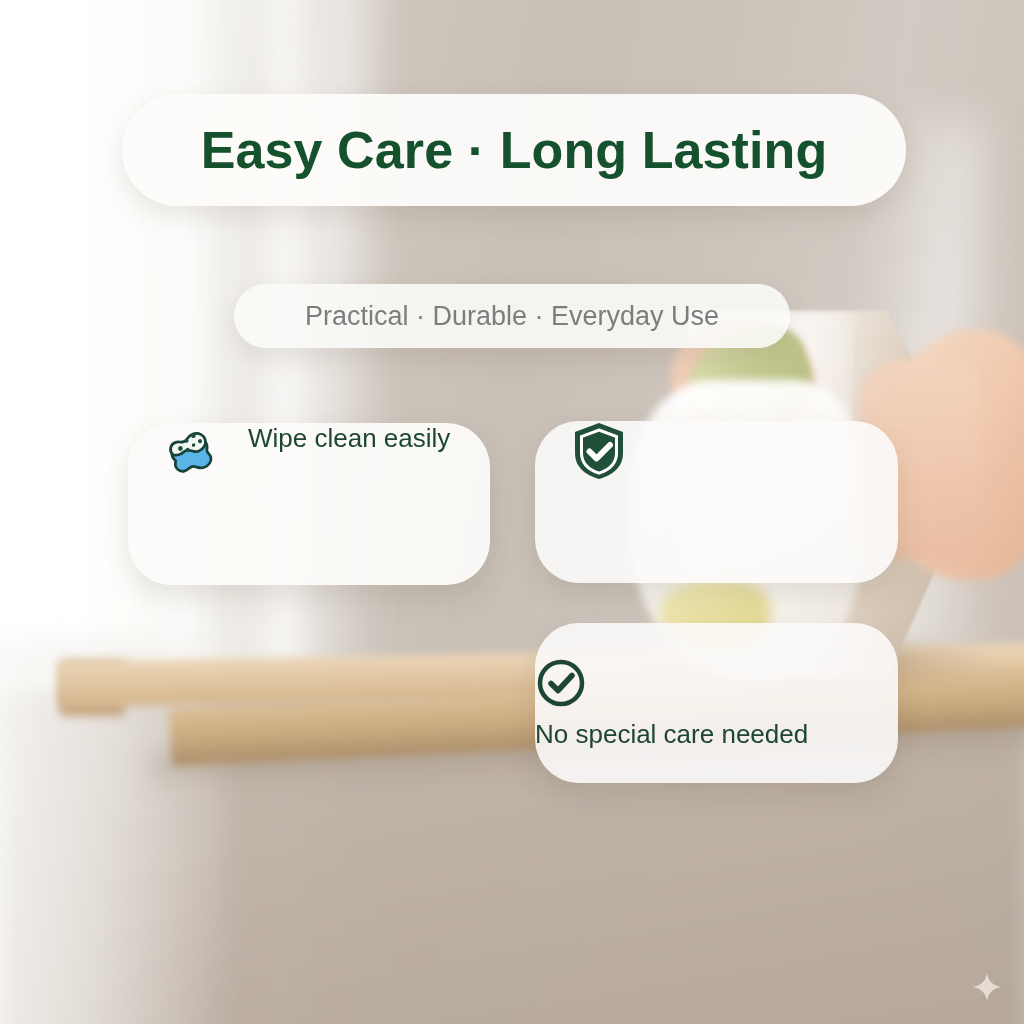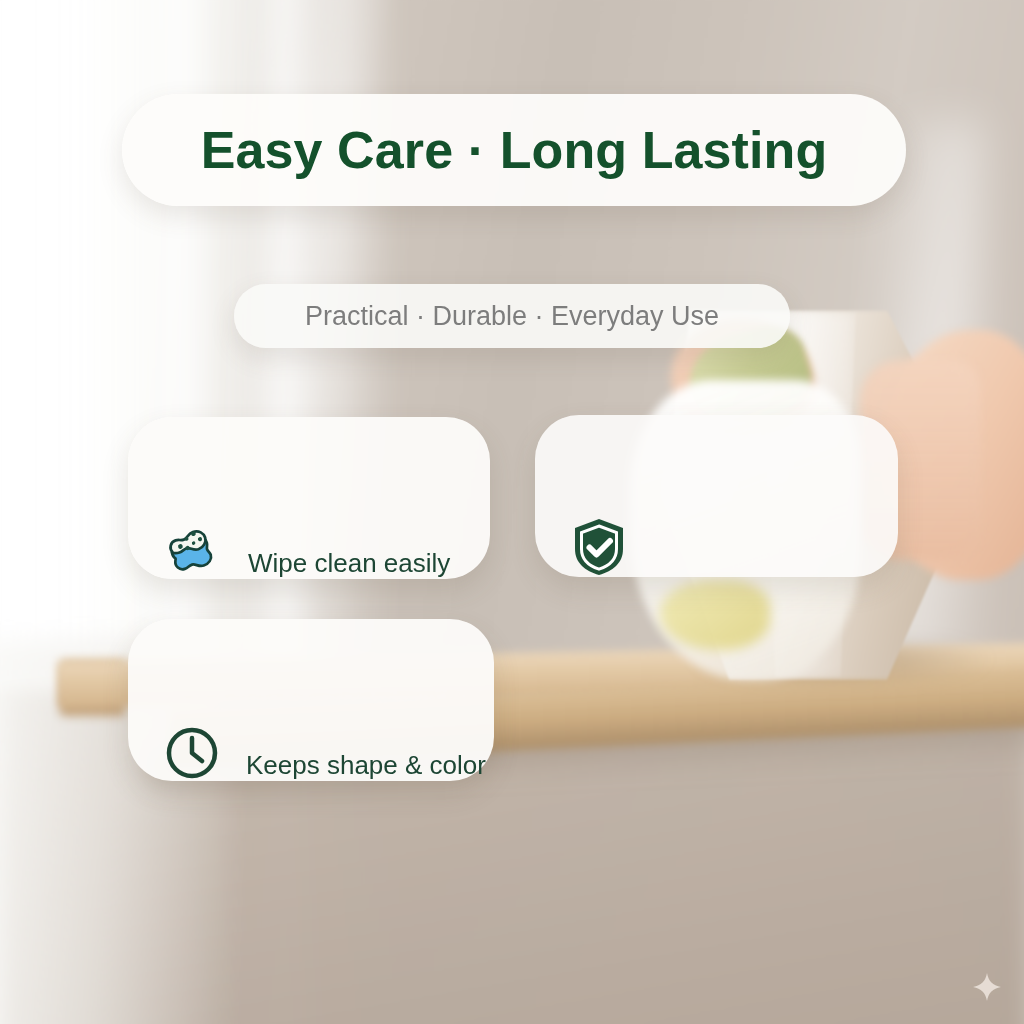--- a/index.html
+++ b/index.html
@@ -197,21 +197,21 @@
   }
   #subtitle-text {
     font-size:27px; color:#7d7d7d; white-space:nowrap;
   }
 
   
   .feature {
     position:absolute;
     border-radius:44px;
     box-shadow:0 12px 28px rgba(90,75,60,.14);
-    display:flex; align-items:flex-end;
+    display:flex; align-items:flex-start;margin-top:6px;
   }
   .feature .flabel {
     font-size:26px; color:#1d4634; white-space:nowrap;
   }
   .feature .ficon { flex:0 0 auto; display:flex; align-items:center; justify-content:center; }
 
   
   #card-wipe     { left:128px; top:417px; width:362px; height:162px;
                    background:rgba(252,251,249,.955); padding-left:36px; gap:26px; }
   #card-durable  { left:535px; top:415px; width:363px; height:162px;
@@ -299,30 +299,30 @@
   <div class="feature" id="card-durable">
     <span class="ficon">
       <svg width="56" height="60" viewBox="0 0 56 60" aria-hidden="true">
         <path d="M28 2 52 11v21c0 14-10 22-24 26C14 54 4 46 4 32V11L28 2z" fill="#205138"></path>
         <path d="M28 9 45.5 15.5V32c0 10.5-7.2 16.8-17.5 20.2C17.7 48.8 10.5 42.5 10.5 32V15.5L28 9z" fill="none" stroke="#ffffff" stroke-width="3"></path>
         <path d="M18.5 30.5 25.5 37.5 39 24" fill="none" stroke="#ffffff" stroke-width="6" stroke-linecap="round" stroke-linejoin="round"></path>
       </svg>
     </span>
   </div>
 
-  <div class="feature" id="card-keeps">
+
+  <div class="feature" id="card-nospecial">
     <span class="ficon">
-      <svg width="56" height="56" viewBox="0 0 56 56" aria-hidden="true">
-        <circle cx="28" cy="28" r="23" fill="none" stroke="#1d4634" stroke-width="4.5"></circle>
-        <path d="M28 13v15l10 8" fill="none" stroke="#1d4634" stroke-width="4.5" stroke-linecap="round" stroke-linejoin="round"></path>
+      <svg width="52" height="52" viewBox="0 0 52 52" aria-hidden="true">
+        <circle cx="26" cy="26" r="21" fill="none" stroke="#1d4634" stroke-width="4.5"></circle>
+        <path d="M16 26.5 23 33.5 37 18.5" fill="none" stroke="#1d4634" stroke-width="5.5" stroke-linecap="round" stroke-linejoin="round"></path>
       </svg>
     </span>
-    <span class="flabel">Keeps shape &amp; color</span>
-  </div>
-
+    <span class="flabel">No special care needed</span>
+  </div>
 
 
   <span id="sparkle">
     <svg width="30" height="30" viewBox="0 0 30 30" aria-hidden="true">
       <path d="M15 1 C16.6 9.4 20.6 13.4 29 15 C20.6 16.6 16.6 20.6 15 29 C13.4 20.6 9.4 16.6 1 15 C9.4 13.4 13.4 9.4 15 1 Z" fill="#f3ece4" opacity="0.92"></path>
     </svg>
   </span>
 
 </div>
 

